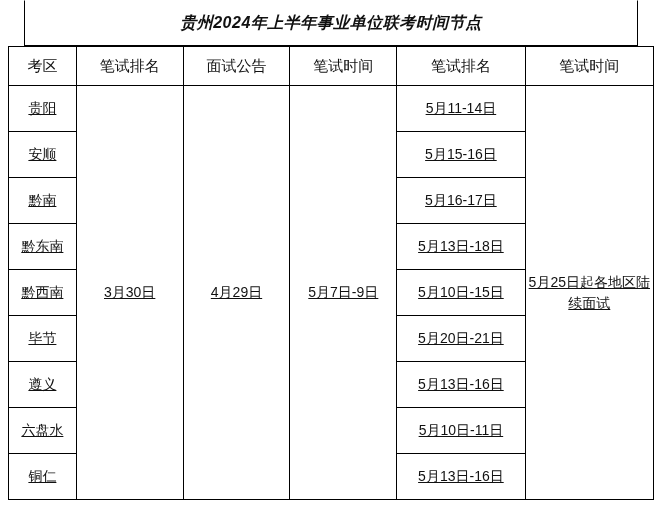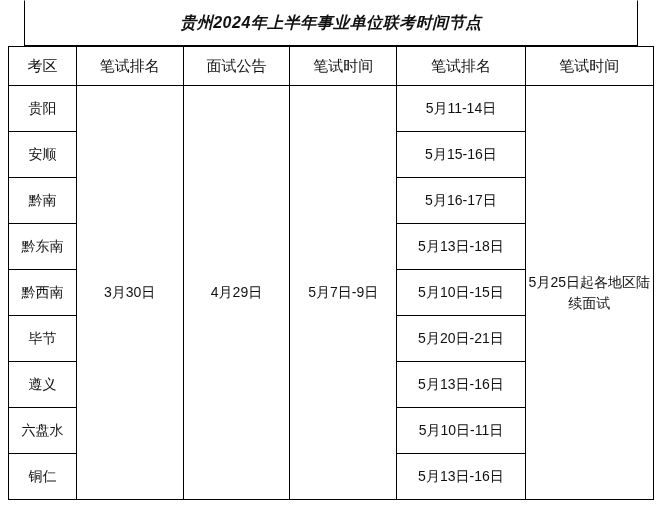--- a/index.html
+++ b/index.html
@@ -54,20 +54,21 @@
     padding: 0 2px;
   }
   table.exam thead th {
     height: 38px;
     font-weight: normal;
     font-size: 15px;
     margin-left: 48px;
   }
   table.exam tbody td {
     height: 45px;
+    text-decoration: underline;
   }
   .col-region { width: 66px; }
   .col-written-time { width: 104px; }
   .col-written-score { width: 104px; }
   .col-written-rank { width: 104px; }
   .col-qualify { width: 125px; }
   .col-interview { width: 125px; }
   .merged {
     font-size: 14px;
     line-height: 1.5;

